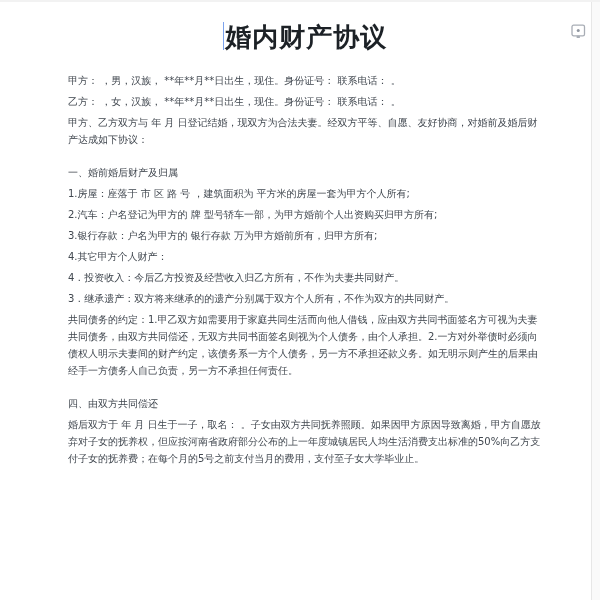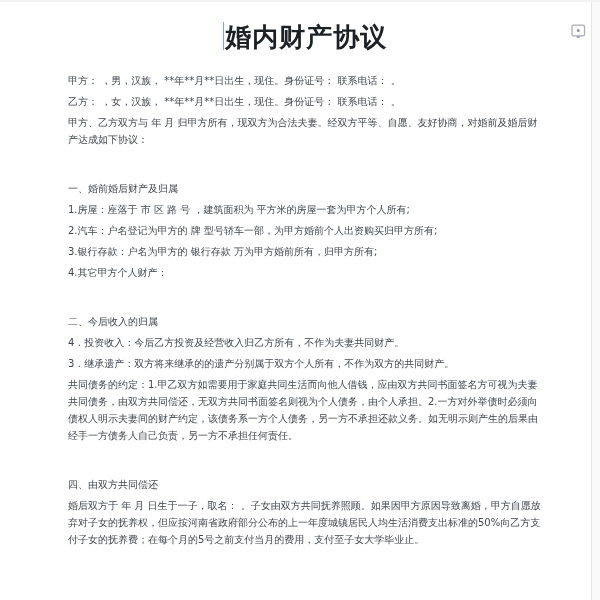--- a/index.html
+++ b/index.html
@@ -48,21 +48,21 @@
     margin-right: 1px;
   }
   .body-text { margin-top: 18px; }
   .para {
     font-size: 10px;
     line-height: 17px;
     color: #40474f;
     margin: 0 0 4px 0;
     word-break: break-all;
   }
-  .heading { margin-top: 32px; }
+  .heading { margin-top: 16px; }
   .comment-btn {
     position: absolute;
     top: 22px;
     left: 571px;
     width: 15px;
     height: 16px;
     background: transparent;
     border: none;
     cursor: pointer;
     padding: 0;
@@ -74,29 +74,28 @@
 <div class="page">
 
   <div class="content">
 
     <h1 class="doc-title"><span class="caret"></span><span>婚内财产协议</span></h1>
 
     <div class="body-text">
 
       <p class="para">甲方： ，男，汉族， **年**月**日出生，现住。身份证号： 联系电话： 。</p>
       <p class="para">乙方： ，女，汉族， **年**月**日出生，现住。身份证号： 联系电话： 。</p>
-      <p class="para">甲方、乙方双方与 年 月 归甲方所有，现双方为合法夫妻。经双方平等、自愿、友好协商，对婚前及婚后财产达成如下协议：</p>
+      <p class="para">甲方、乙方双方与 年 月 日登记结婚，现双方为合法夫妻。经双方平等、自愿、友好协商，对婚前及婚后财产达成如下协议：</p>
 
       <p class="para heading">一、婚前婚后财产及归属</p>
       <p class="para">1.房屋：座落于 市 区 路 号 ，建筑面积为 平方米的房屋一套为甲方个人所有;</p>
       <p class="para">2.汽车：户名登记为甲方的 牌 型号轿车一部，为甲方婚前个人出资购买归甲方所有;</p>
       <p class="para">3.银行存款：户名为甲方的 银行存款 万为甲方婚前所有，归甲方所有;</p>
       <p class="para">4.其它甲方个人财产：</p>
 
-      <p class="para heading">二、今后收入的归属</p>
       <p class="para">4．投资收入：今后乙方投资及经营收入归乙方所有，不作为夫妻共同财产。</p>
       <p class="para">3．继承遗产：双方将来继承的的遗产分别属于双方个人所有，不作为双方的共同财产。</p>
 
       <p class="para">共同债务的约定：1.甲乙双方如需要用于家庭共同生活而向他人借钱，应由双方共同书面签名方可视为夫妻共同债务，由双方共同偿还，无双方共同书面签名则视为个人债务，由个人承担。2.一方对外举债时必须向债权人明示夫妻间的财产约定，该债务系一方个人债务，另一方不承担还款义务。如无明示则产生的后果由经手一方债务人自己负责，另一方不承担任何责任。</p>
 
       <p class="para heading">四、由双方共同偿还</p>
       <p class="para">婚后双方于 年 月 日生于一子，取名： 。子女由双方共同抚养照顾。如果因甲方原因导致离婚，甲方自愿放弃对子女的抚养权，但应按河南省政府部分公布的上一年度城镇居民人均生活消费支出标准的50%向乙方支付子女的抚养费；在每个月的5号之前支付当月的费用，支付至子女大学毕业止。</p>
 
     </div>
   </div>

